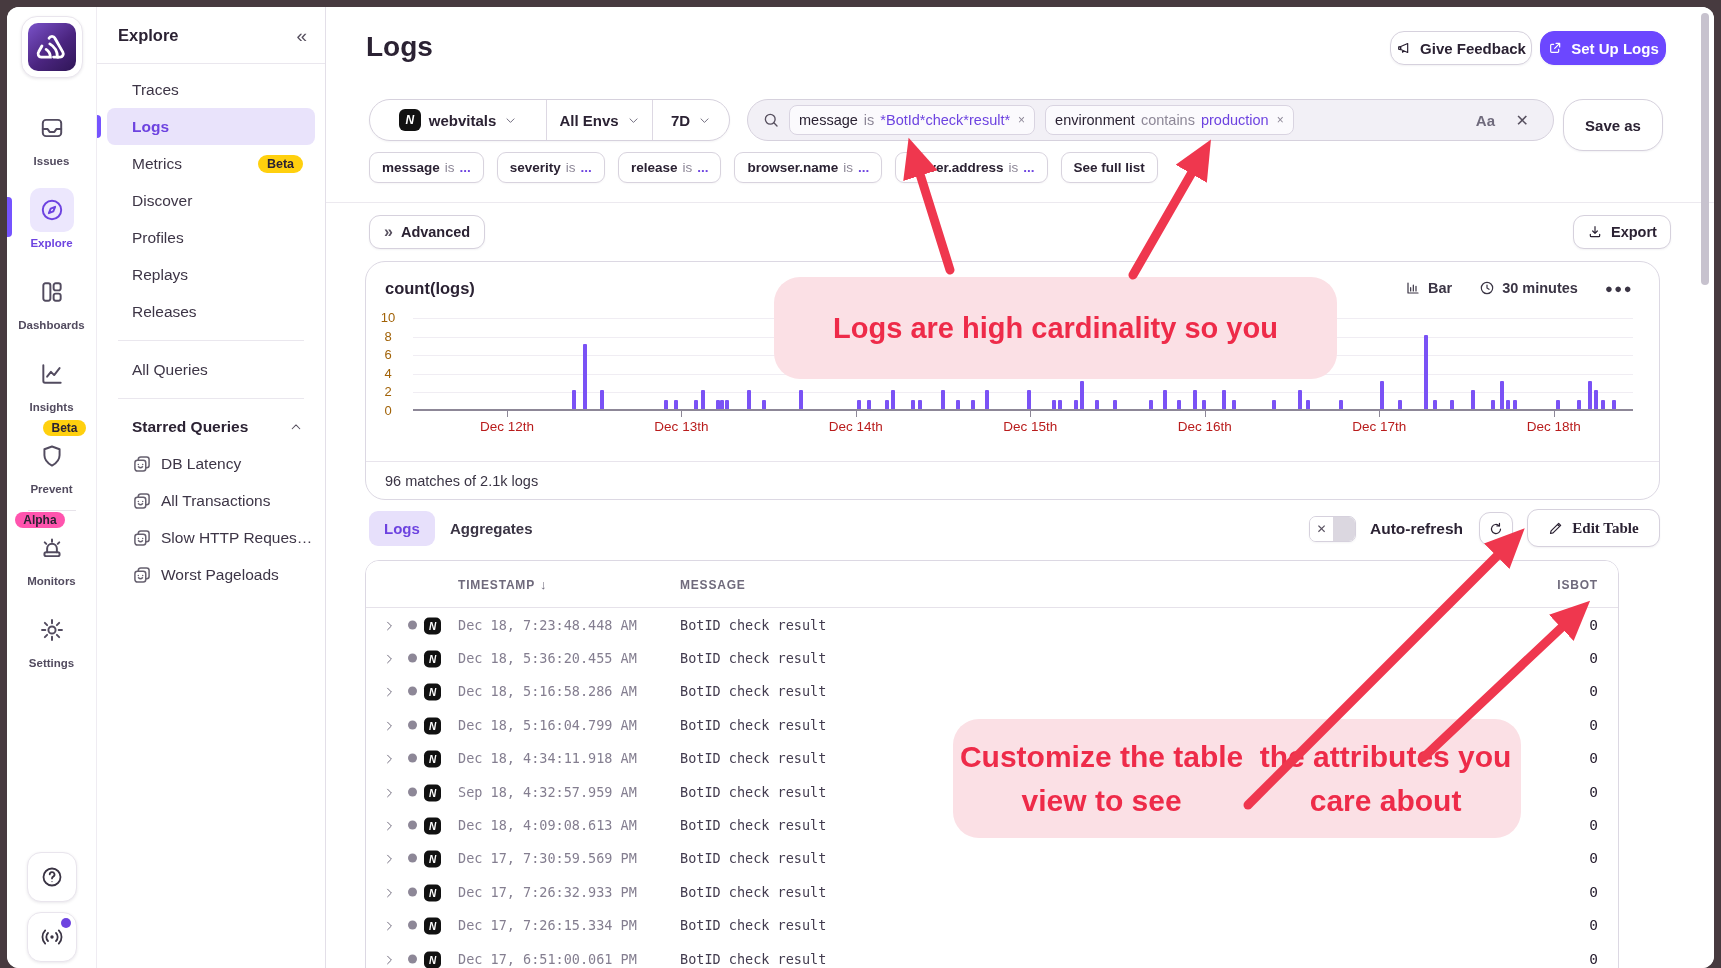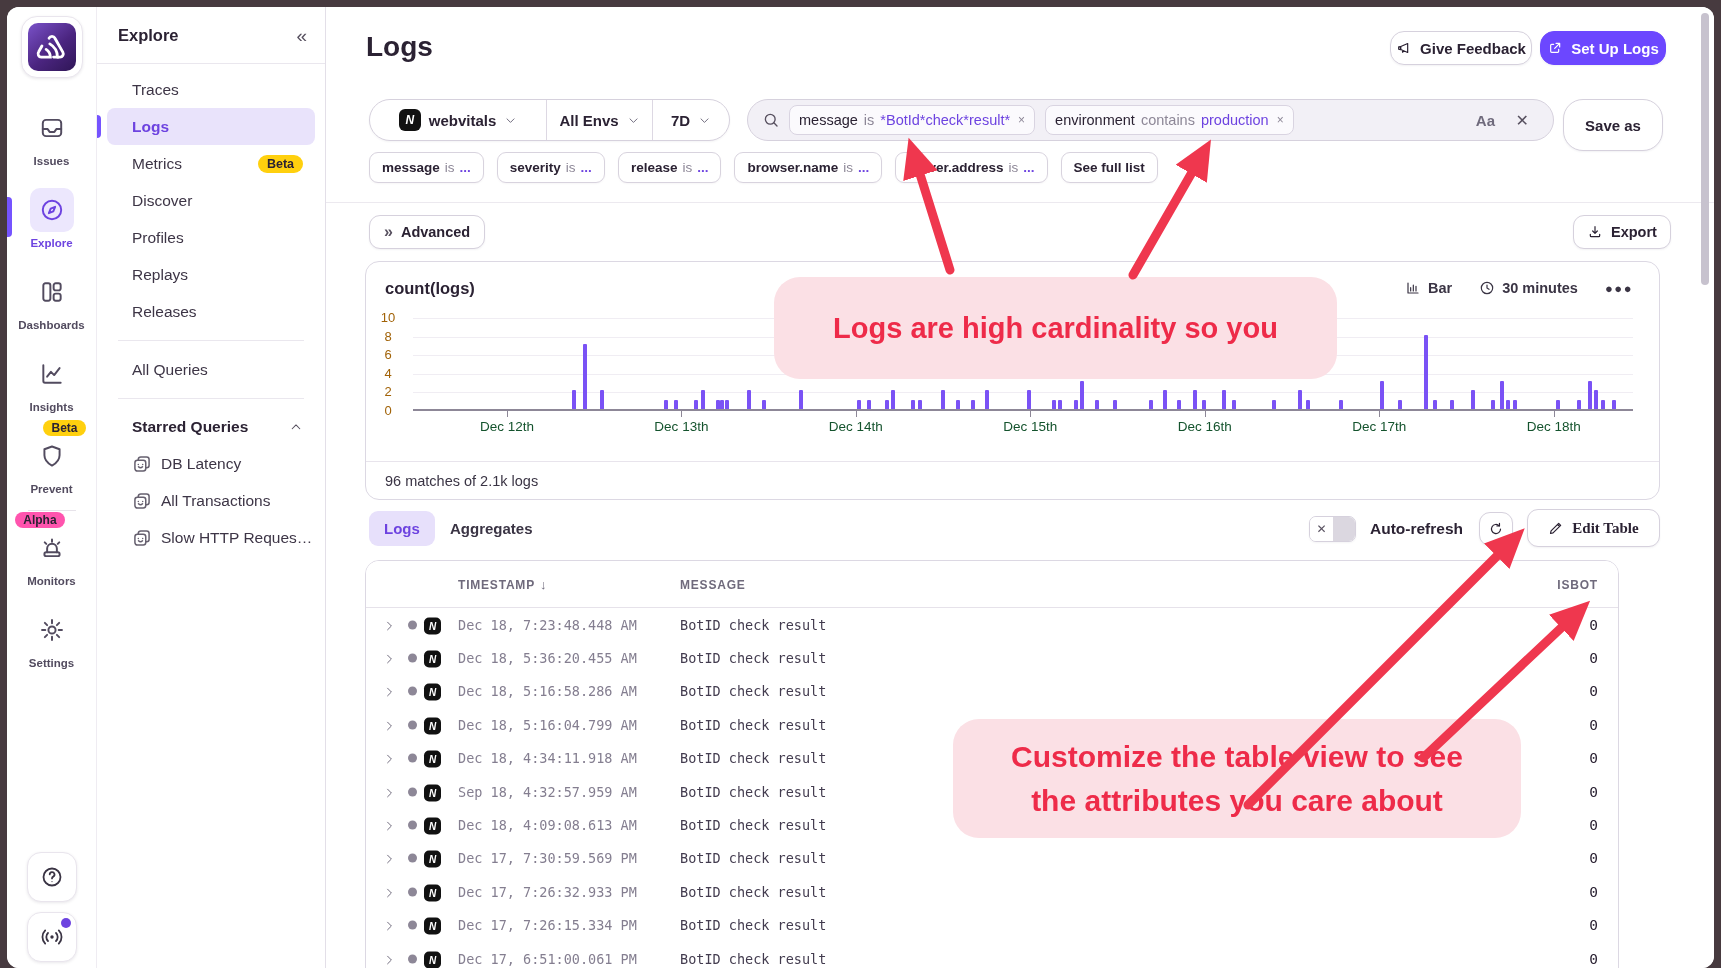--- a/index.html
+++ b/index.html
@@ -112,35 +112,35 @@
           display:inline-flex; align-items:center; gap:5px; font-size:13.5px; font-weight:600;
           color:#2b2233; cursor:pointer; box-shadow:0 1px 2px rgba(40,30,60,.04); white-space:nowrap; }
   .chip .op { color:#8d8797; font-weight:400; }
   .chip .val { color:#6d43e0; font-weight:700; }
   .chip.full { font-weight:700; }
 
   .main-div { position:absolute; left:0; right:0; top:195px; height:1px; background:#ece9ef; }
 
   
   .ccard { position:absolute; left:39px; top:254px; width:1295px; height:239px; background:#fff;
-           border:1px solid #dcd8e3; border-radius:14px; }
+           border:1px solid #dcd8e3; border-radius:20px; }
   .ctitle { position:absolute; left:19px; top:17px; font-size:16.5px; font-weight:700; color:#2b2233; }
   .cctrl { position:absolute; right:26px; top:18px; display:flex; align-items:center; gap:27px;
            font-size:14.5px; font-weight:700; color:#3a3444; }
   .cctrl .ci { display:flex; align-items:center; gap:7px; cursor:pointer; }
   .cctrl svg { width:16px; height:16px; color:#3a3444; }
   .cdots { font-size:13px; letter-spacing:1.5px; color:#3a3444; cursor:pointer; }
   .plot { position:absolute; left:47px; top:56px; width:1220px; height:93px;
           border-bottom:2px solid #8d8797; }
   .gridline { position:absolute; left:0; right:0; height:1px; background:#f0edf3; }
   .vbar { position:absolute; bottom:0; width:4px; background:#7a52f5; border-radius:1px 1px 0 0; }
   .xtickmark { position:absolute; bottom:-8px; width:1px; height:6px; background:#8d8797; }
   .ylab { position:absolute; width:32px; text-align:center; font-size:13px; color:#a16207; left:6px; }
   .xlabels { position:absolute; left:47px; top:157px; width:1220px; height:20px; }
-  .xlab { position:absolute; transform:translateX(-50%); font-size:13.5px; color:#14532d;
+  .xlab { position:absolute; transform:translateX(-50%); font-size:13.5px; color:#b91c1c;
           white-space:nowrap;text-align:center; }
   .matches { position:absolute; left:0; right:0; top:199px; height:39px; border-top:1px solid #e8e4ec;
              display:flex; align-items:center; padding-left:19px; font-size:14.5px; color:#3a3444; }
 
   
   .tab-logs { position:absolute; left:43px; top:504px; height:35px; padding:0 15px; background:#e7e0fb;
               color:#6d43e0; font-weight:700; font-size:15px; border-radius:9px; display:flex;
               align-items:center; cursor:pointer; }
   .tab-agg { position:absolute; left:124px; top:504px; height:35px; display:flex; align-items:center;
              font-size:15px; font-weight:600; color:#3a3444; cursor:pointer; }
@@ -174,21 +174,21 @@
   .lrow .ts { position:absolute; left:92px; top:50%; transform:translateY(-50%); color:#847e90; }
   .lrow .msg { position:absolute; left:314px; top:50%; transform:translateY(-50%); color:#433c4f; }
   .lrow .isbot { position:absolute; right:20px; top:50%; transform:translateY(-50%); color:#2b2233;
                  font-size:14.5px; }
 
   .scroll-thumb { position:absolute; left:1694px; top:6px; width:8px; height:272px; background:#c7c2ce;
                   border-radius:4px; }
 
   
   .callout { position:absolute; background:#fbe0e5; border-radius:26px; display:flex;
-             flex-direction:column; align-items:center; justify-content:center; text-align:center;
+             align-items:center; justify-content:center; text-align:center;
              font-weight:700; color:#ee2b49; z-index:20; }
   #callout1 { left:774px; top:277px; width:563px; height:102px; font-size:29px; line-height:42px; }
   #callout2 { left:953px; top:719px; width:568px; height:119px; font-size:30px; line-height:44px; }
   .arrows { position:absolute; left:0; top:0; width:1721px; height:968px; pointer-events:none; z-index:30; }
 
   svg.ic { fill:none; stroke:currentColor; stroke-width:1.8; stroke-linecap:round; stroke-linejoin:round; }
 </style>
 </head>
 <body>
 
@@ -356,20 +356,30 @@
           </div>
           <div class="st-item">
             <svg viewBox="0 0 24 24" class="ic ">
               <rect x="7.5" y="3.5" width="13" height="13" rx="3"></rect>
               <rect x="3.5" y="7.5" width="13" height="13" rx="3" fill="#fff"></rect>
               <circle cx="7.6" cy="12.6" r=".9" fill="currentColor" stroke="none"></circle>
               <circle cx="12.8" cy="12.6" r=".9" fill="currentColor" stroke="none"></circle>
               <path d="M7.8 15.4a3.4 3.4 0 0 0 4.8 0"></path>
             </svg>
             <span>Slow HTTP Reques…</span>
+          </div>
+          <div class="st-item">
+            <svg viewBox="0 0 24 24" class="ic ">
+              <rect x="7.5" y="3.5" width="13" height="13" rx="3"></rect>
+              <rect x="3.5" y="7.5" width="13" height="13" rx="3" fill="#fff"></rect>
+              <circle cx="7.6" cy="12.6" r=".9" fill="currentColor" stroke="none"></circle>
+              <circle cx="12.8" cy="12.6" r=".9" fill="currentColor" stroke="none"></circle>
+              <path d="M7.8 15.4a3.4 3.4 0 0 0 4.8 0"></path>
+            </svg>
+            <span>Worst Pageloads</span>
           </div>
         </div>
     </aside>
 
     <main class="main">
       <h1 class="page-title">Logs</h1>
 
       <button class="btn btn-feedback">
         <svg class="ic" viewBox="0 0 24 24">
           <path d="M4 10.3v3.6l2.6.4V9.9zM7.2 9.7l10.3-4.4v13.4L7.2 14.3zM9.4 15.1l.7 3.4"></path>

